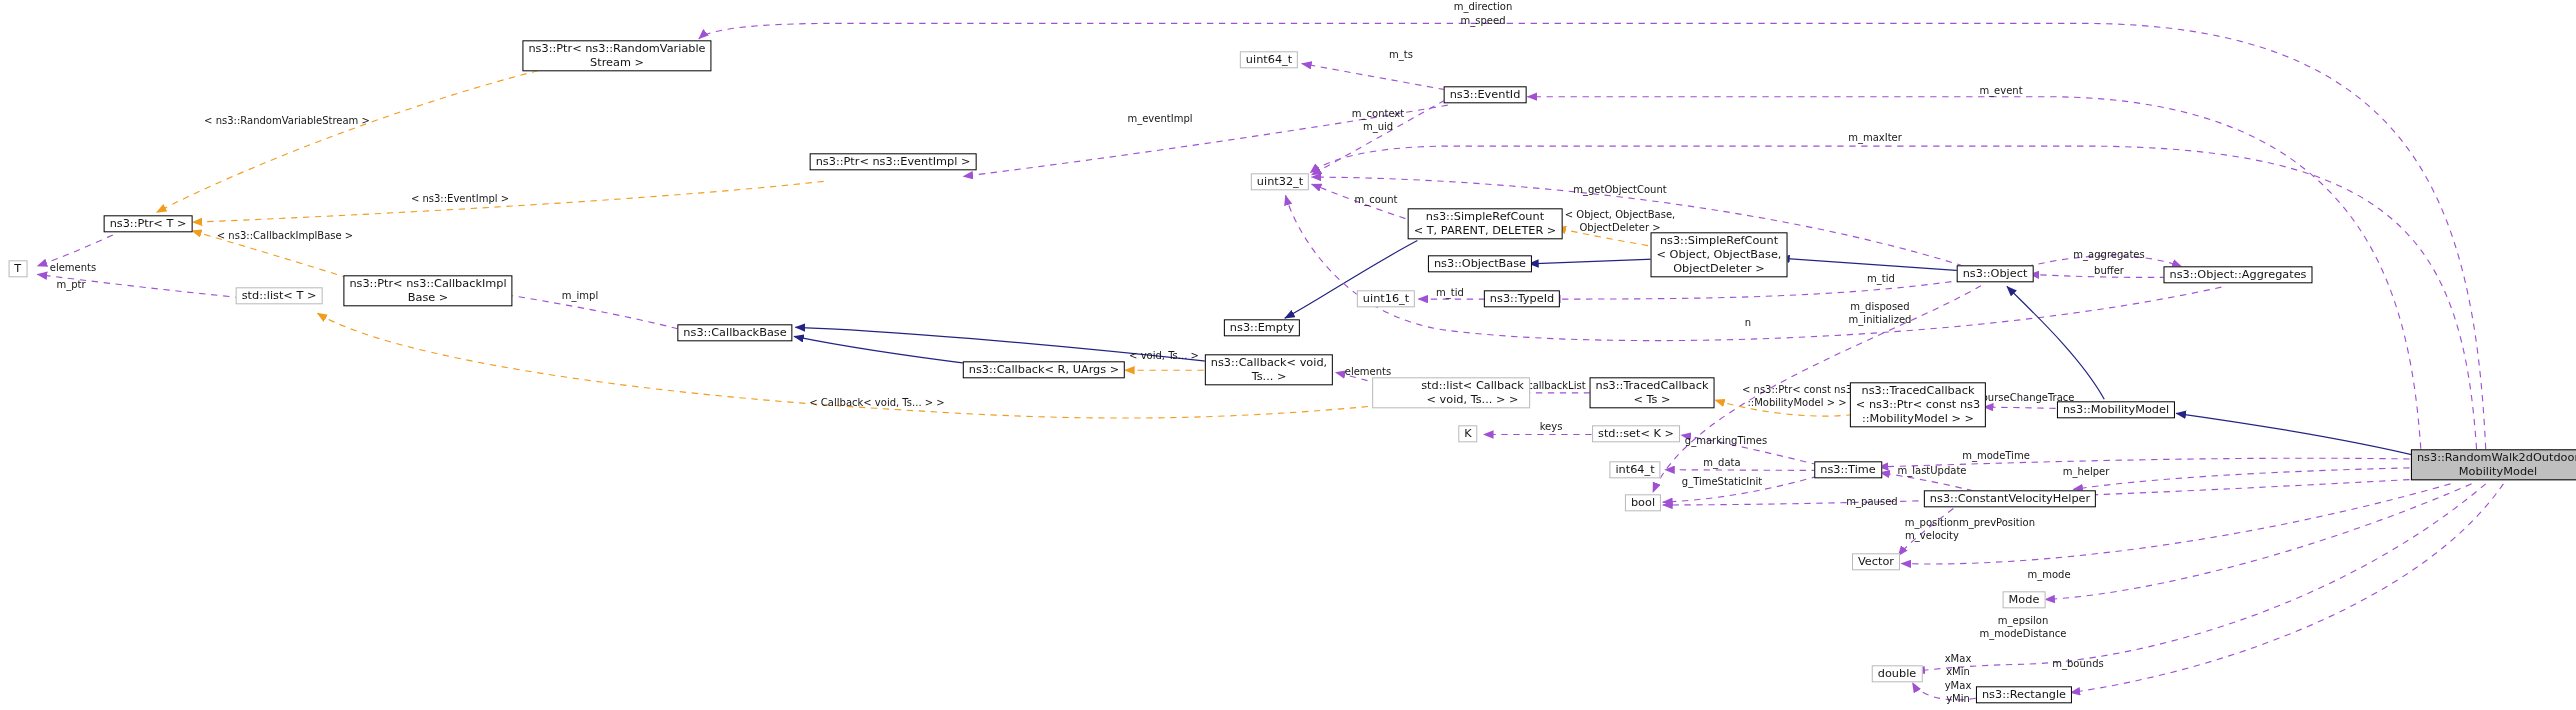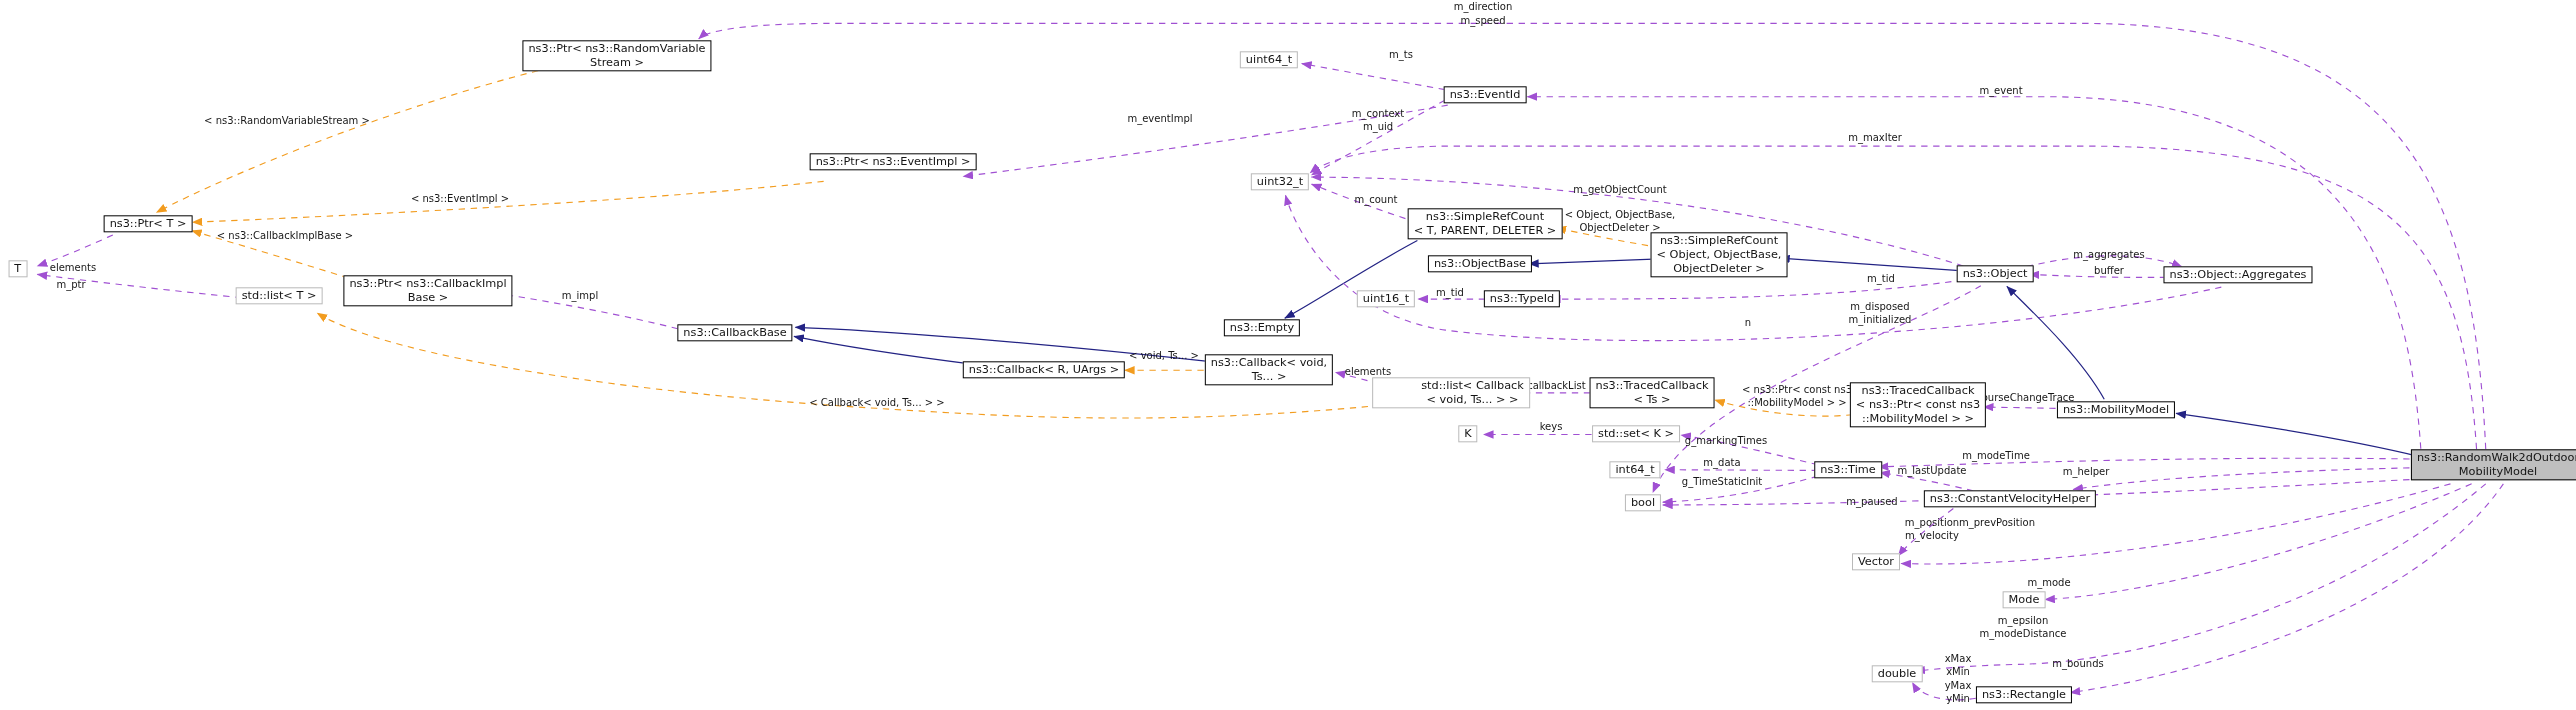--- a/index.html
+++ b/index.html
@@ -167,21 +167,21 @@
       <div class="elabel" style="left: 1551px; top: 427px;">keys</div>
       <div class="elabel" style="left: 1722px; top: 463px;">m_data</div>
       <div class="elabel" style="left: 1722px; top: 482px;">g_TimeStaticInit</div>
       <div class="elabel" style="left: 1872px; top: 494px; margin-top: 8px;">m_paused</div>
       <div class="elabel" style="left: 1996px; top: 456px;">m_modeTime</div>
       <div class="elabel" style="left: 1932px; top: 471px;">m_lastUpdate</div>
       <div class="elabel" style="left: 2086px; top: 472px;">m_helper</div>
       <div class="elabel" style="left: 1932px; top: 529px;">m_position
 m_velocity</div>
       <div class="elabel" style="left: 1997px; top: 523px;">m_prevPosition</div>
-      <div class="elabel" style="left: 2049px; top: 575px; margin-top: 8px;">m_mode</div>
+      <div class="elabel" style="left: 2049px; top: 575px;">m_mode</div>
       <div class="elabel" style="left: 2023px; top: 627px;">m_epsilon
 m_modeDistance</div>
       <div class="elabel" style="left: 2078px; top: 664px;">m_bounds</div>
       <div class="elabel" style="left: 1958px; top: 679px;">xMax
 xMin
 yMax
 yMin</div>
     </div>
 </div>
 

